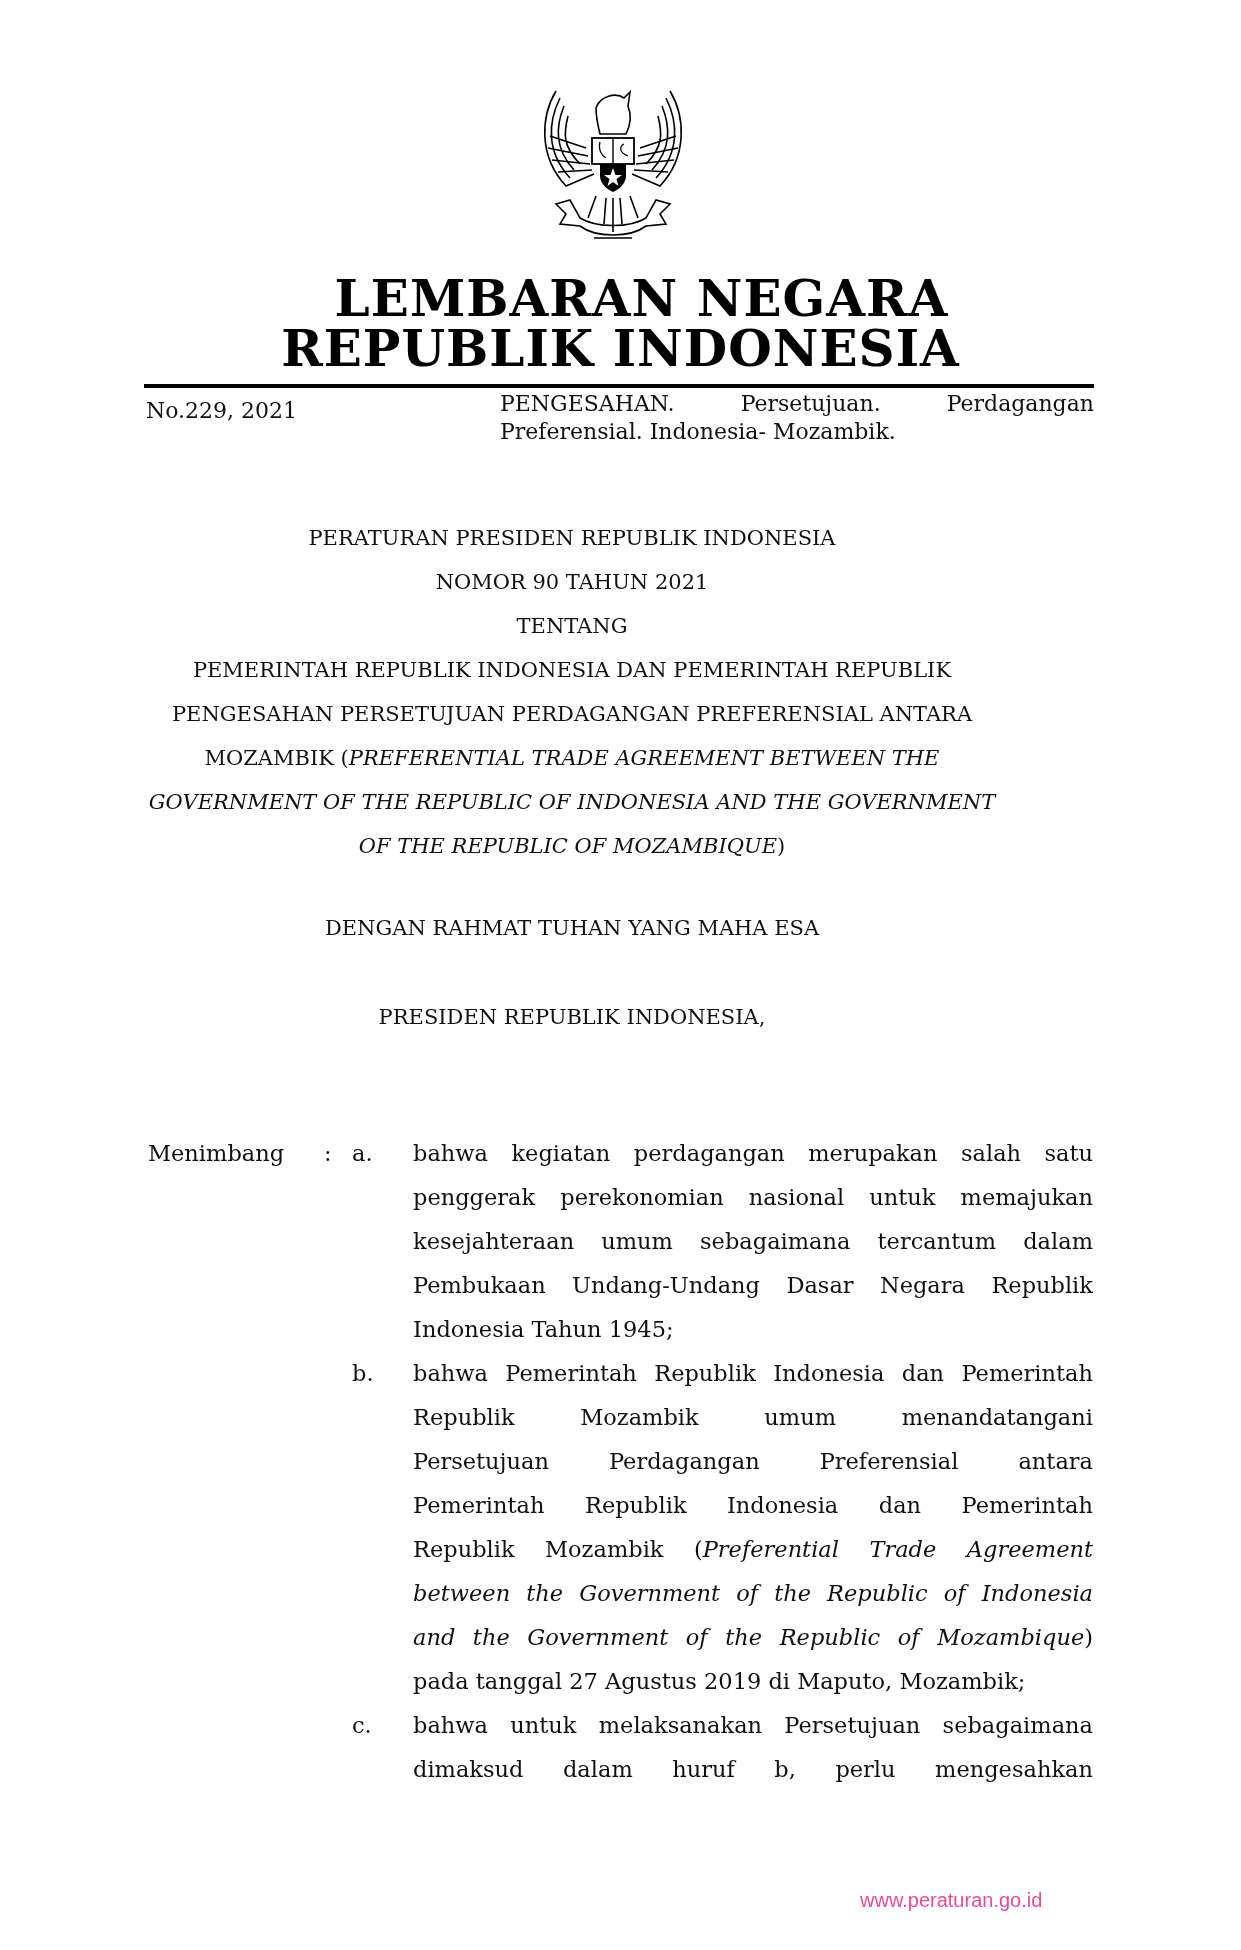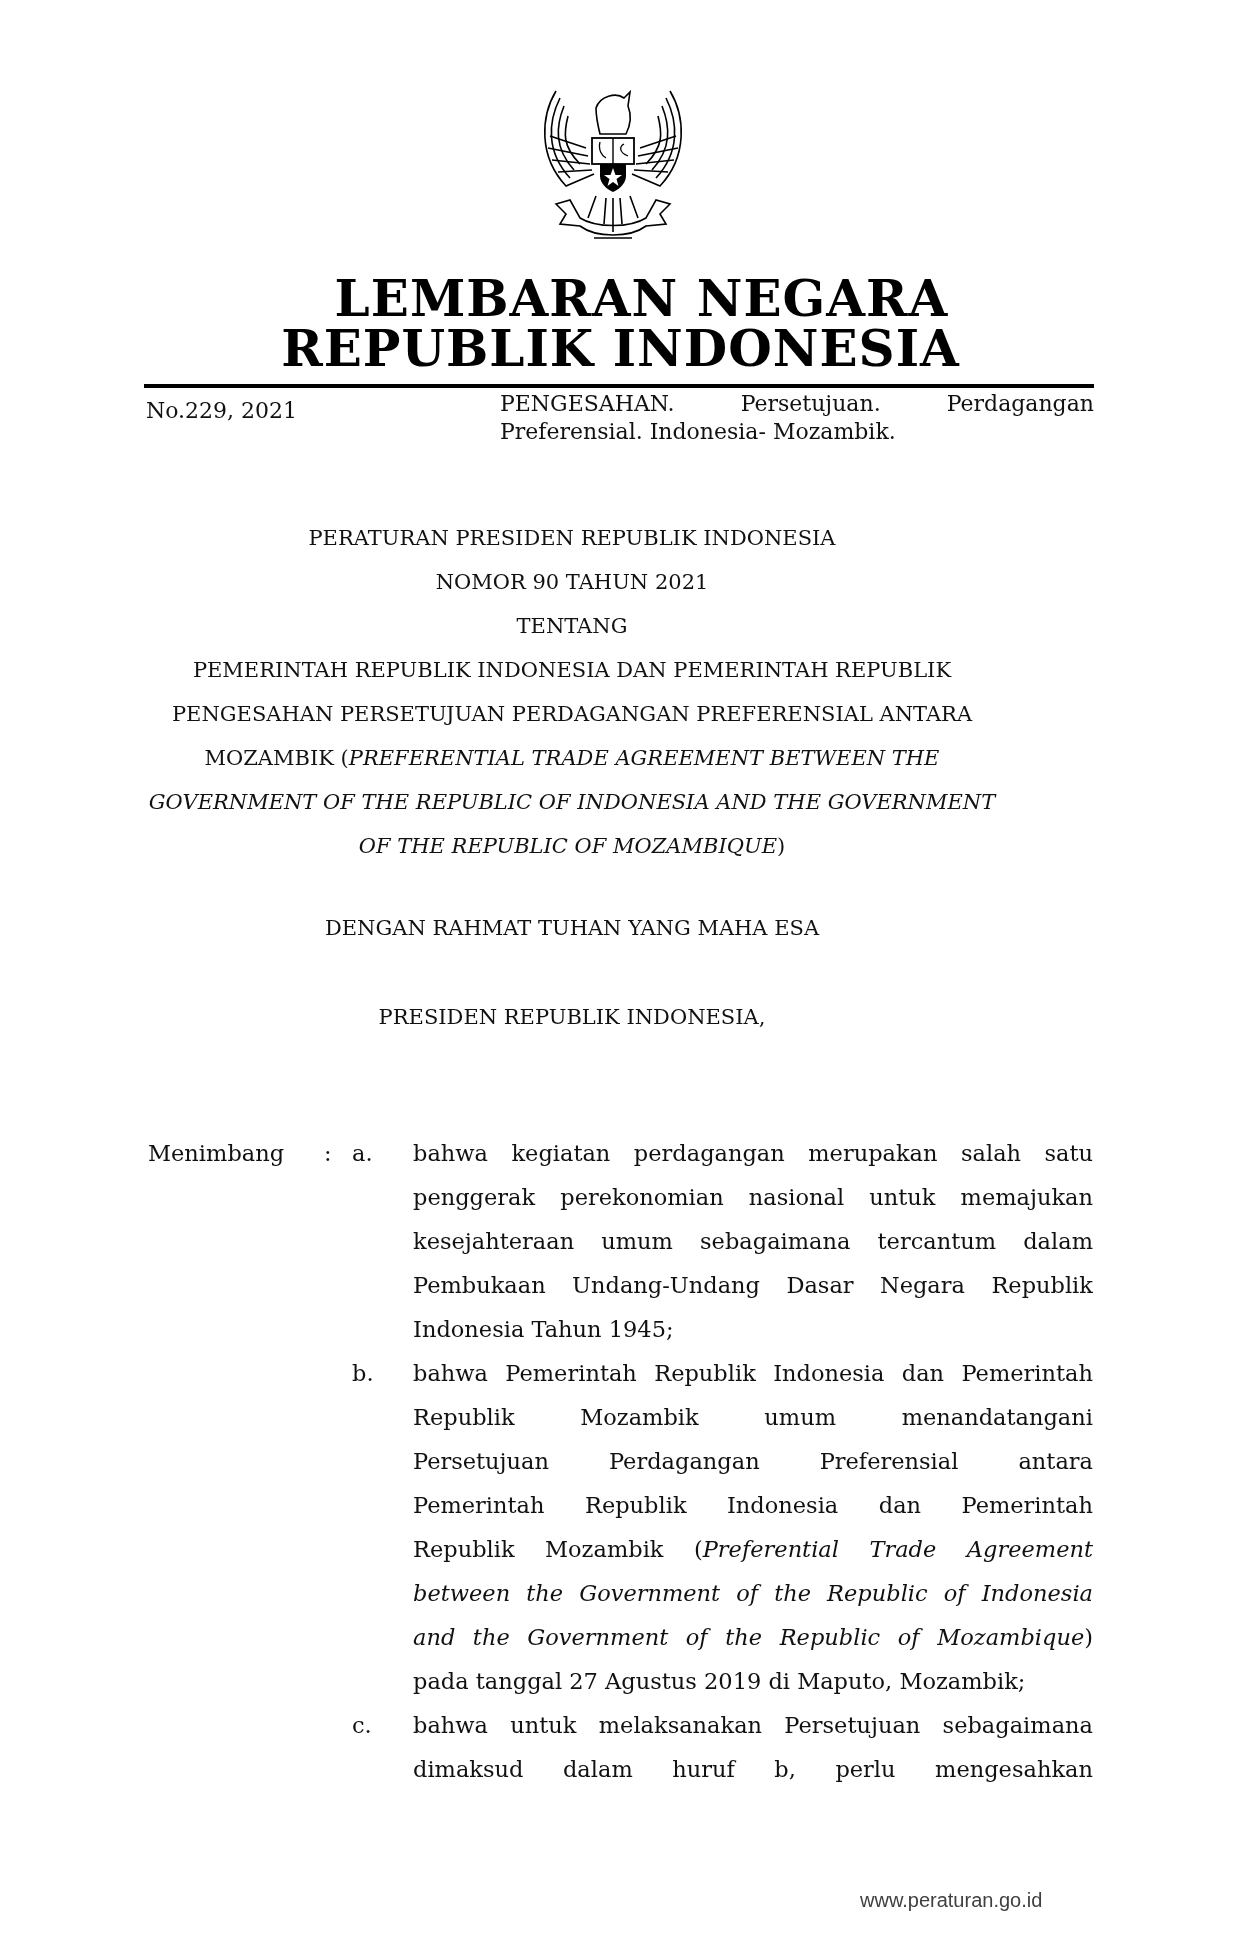--- a/index.html
+++ b/index.html
@@ -17,21 +17,21 @@
   .block { top: 516px; }
   .block i { font-style: italic; }
   .rahmat { top: 906px; }
   .presiden { top: 995px; }
   .label { left: 148px; top: 1131px; font-size: 22.5px; line-height: 44px; }
   .colon { left: 324px; top: 1131px; font-size: 22.5px; line-height: 44px; }
   .letter { left: 352px; font-size: 22.5px; line-height: 44px; }
   .para { left: 413px; width: 680px; font-size: 22.5px; line-height: 44px; text-align: justify; }
   .para .ln { display: block; text-align: justify; text-align-last: justify; white-space: nowrap; gap: 8px; }
   .para .ln.last { text-align-last: left; }
-  .footer { left: 860px; top: 1889px; font-family: "Liberation Sans", "DejaVu Sans", sans-serif; font-size: 20px; color: #404040; }
+  .footer { left: 860px; top: 1889px; font-family: "Liberation Sans", "DejaVu Sans", sans-serif; font-size: 20px; color: #ec4899; }
 </style>
 </head>
 <body>
 
 <div class="abs emblem">
   <svg width="154" height="158" viewBox="0 0 154 158">
     <g fill="none" stroke="#000" stroke-width="1.6">
 
       <path d="M20 5 C5 30, 2 70, 30 100 L58 88"></path>
       <path d="M24 12 C12 36, 10 66, 34 92"></path>

